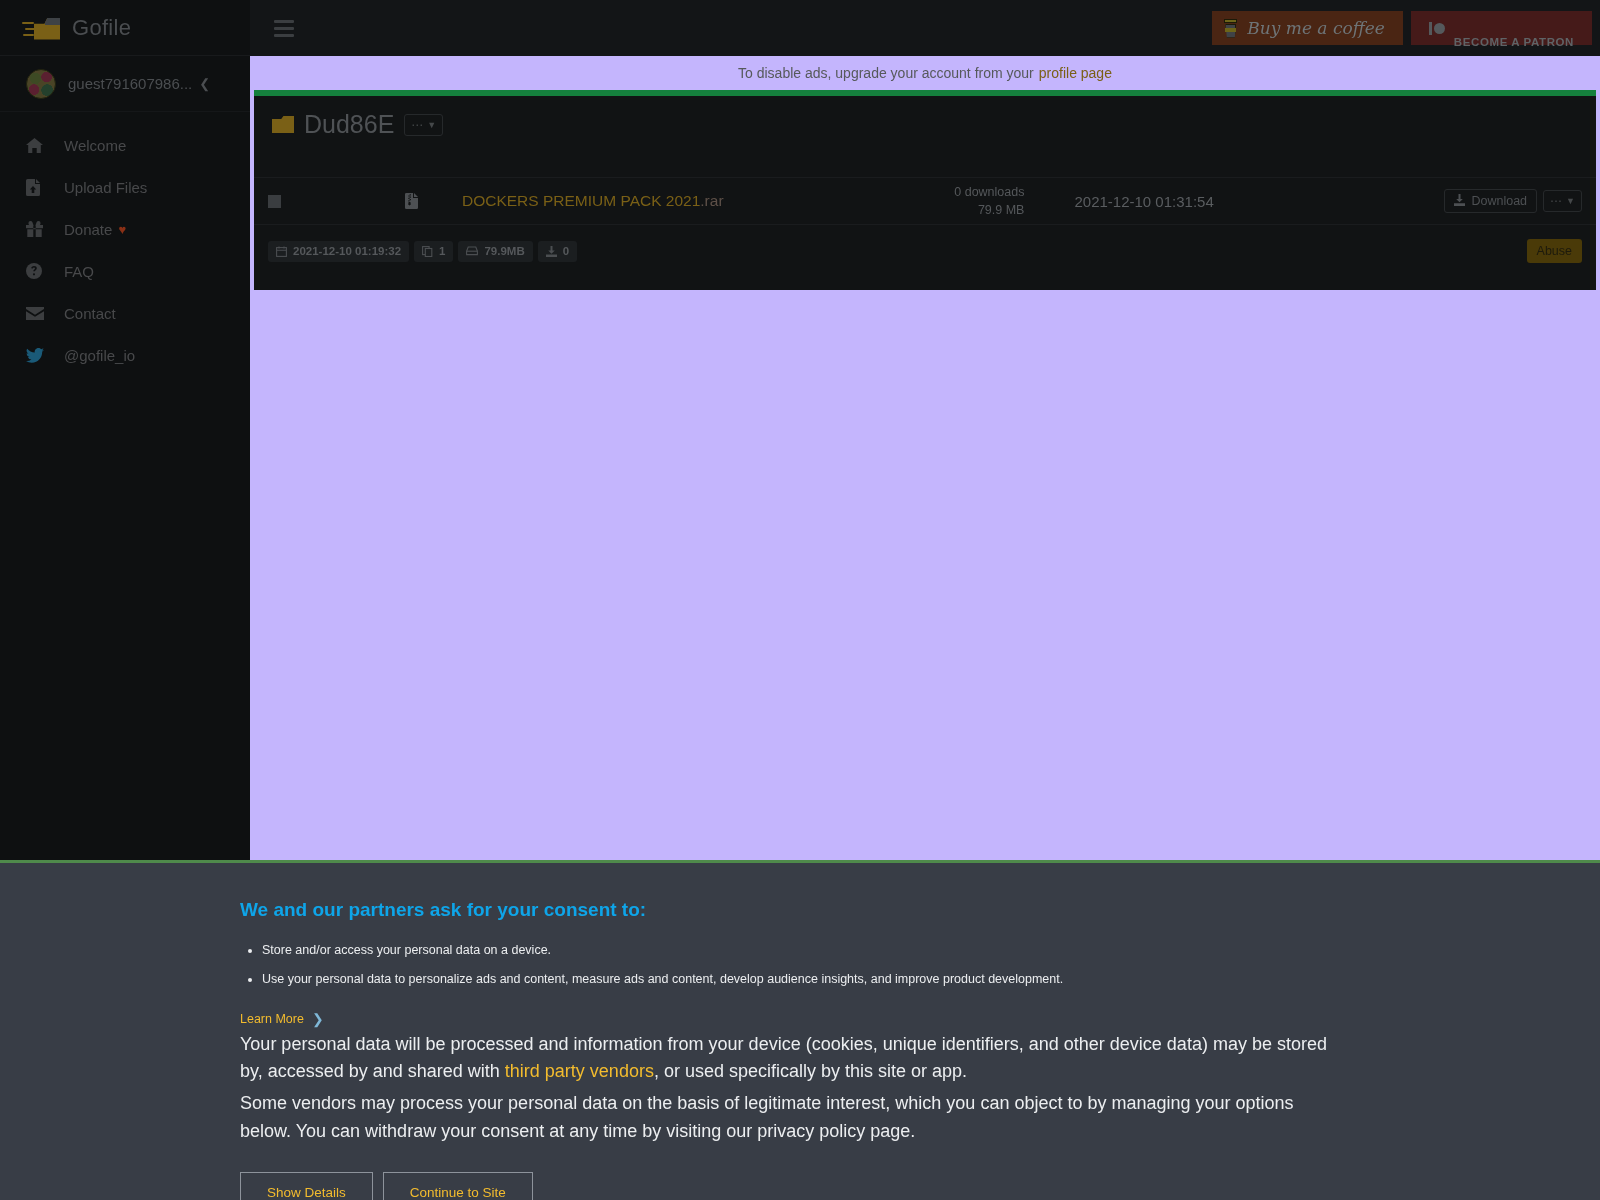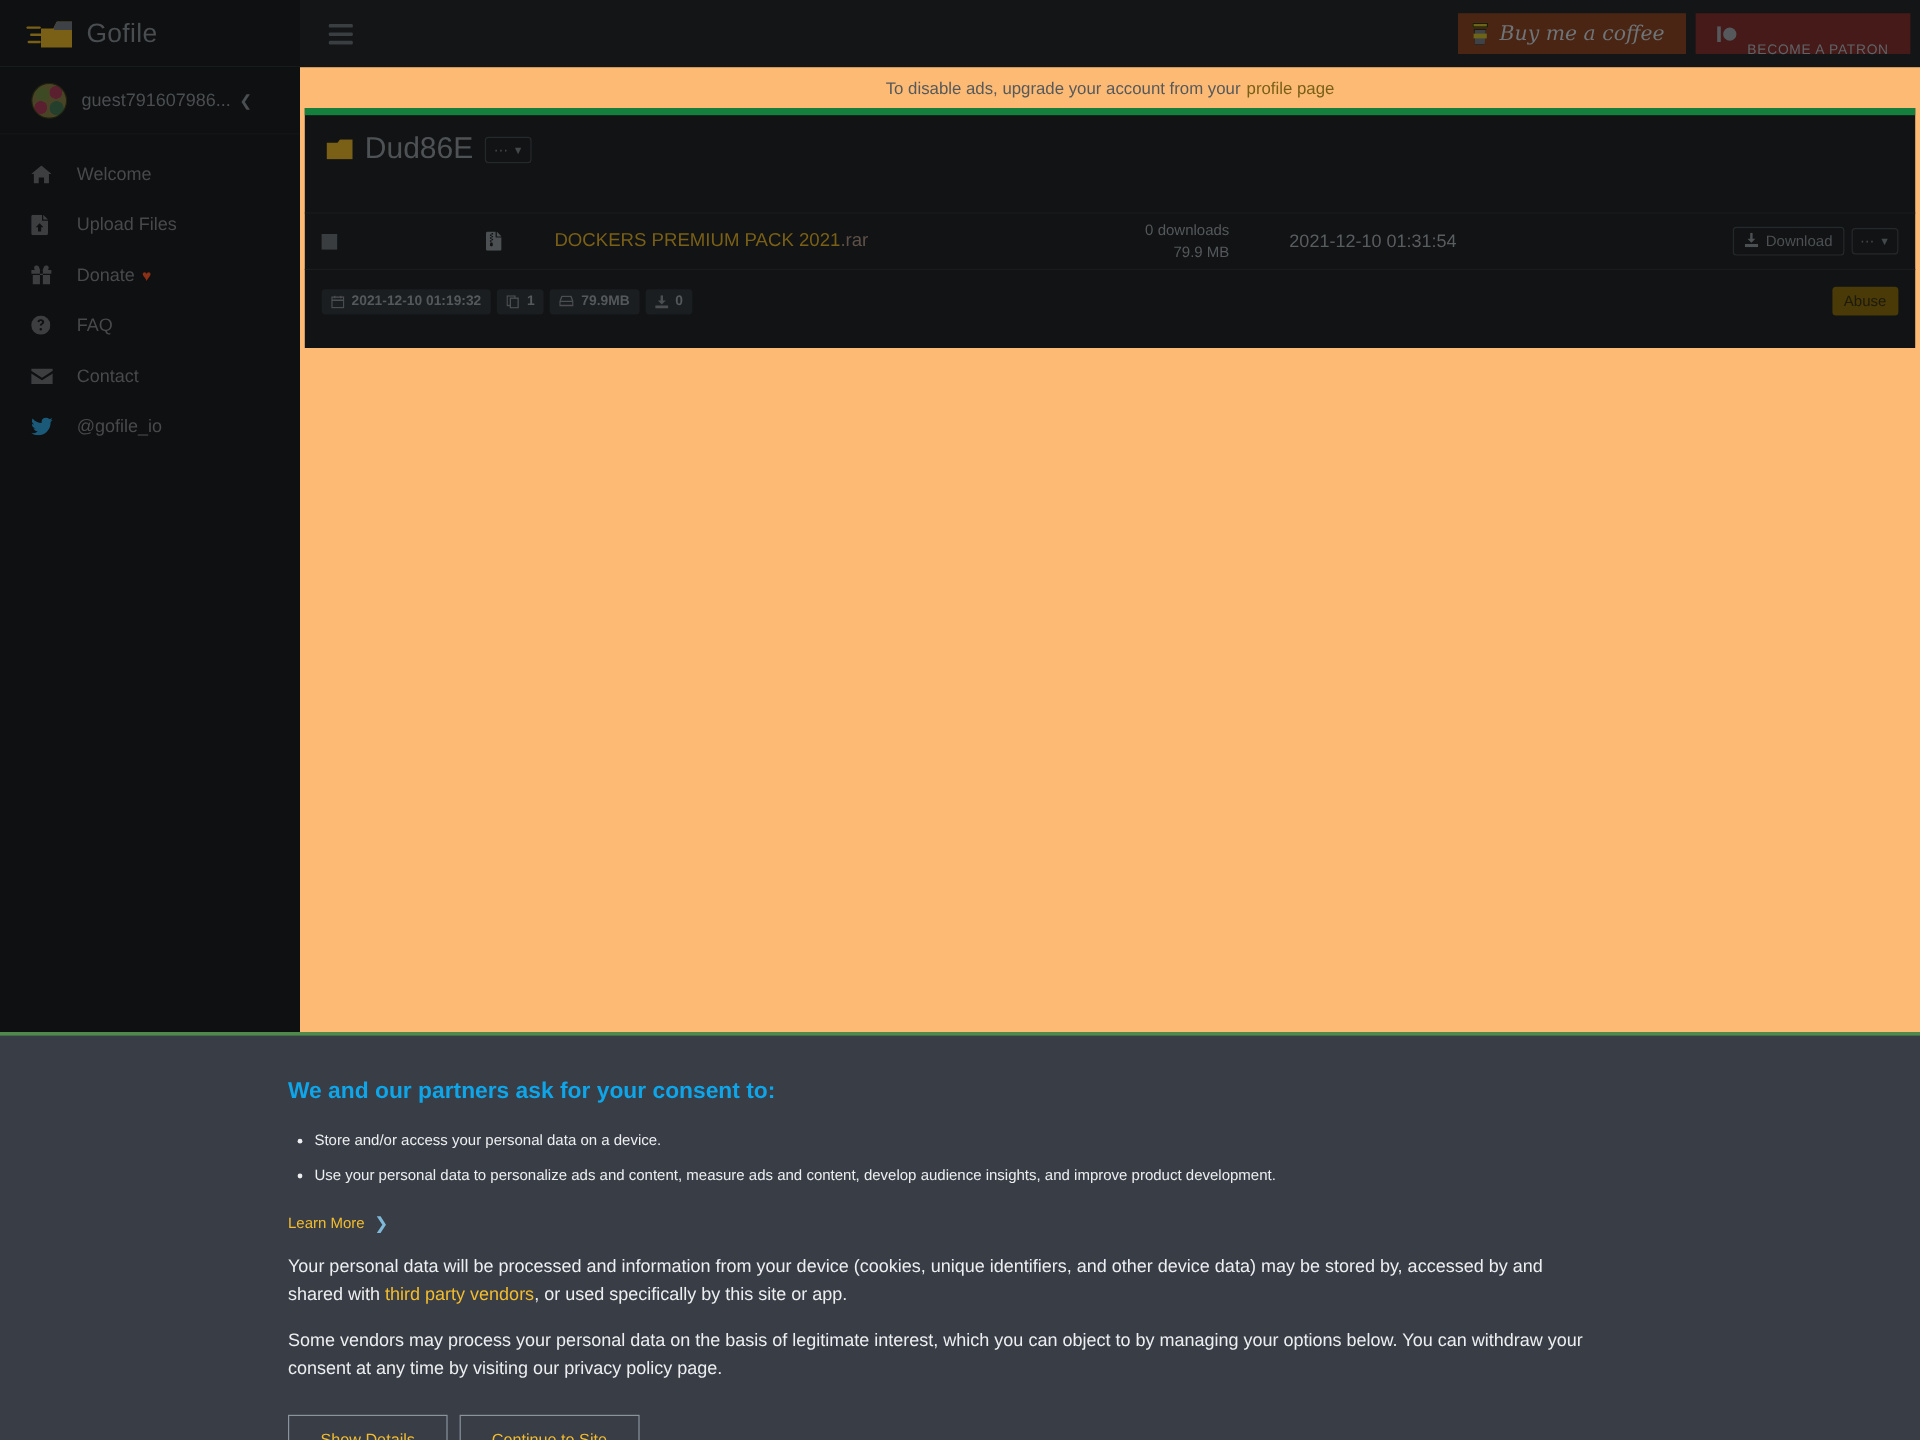--- a/index.html
+++ b/index.html
@@ -206,31 +206,31 @@
   }
   .patron-mark .bar {
     width: 3px; height: 13px; background: #55595c;
   }
   .patron-mark .dot {
     width: 11px; height: 11px; border-radius: 50%; background: #55595c;
   }
   .patron-label {
     color: #5f6366;
     font-size: 11.5px;
-    font-weight: normal;
+    font-weight: bold;
     letter-spacing: 0.6px;
     margin-top: 28px;
   }
 
   
   #main {
     position: absolute;
     left: 250px; top: 56px;
     width: 1350px; height: 804px;
-    background: #fdba74;
+    background: #c4b5fd;
   }
   .ad-notice {
     height: 34px;
     display: flex;
     align-items: center;
     justify-content: center;
     color: #56595b;
     font-size: 14px;
   }
   .ad-notice a {
@@ -414,23 +414,23 @@
     align-items: center;
     gap: 8px;
     color: #f3bc2e;
     font-size: 12.5px;
     margin-top: 12px;
     cursor: pointer;
   }
   .learn-more .chev { color: #7fb8d8; font-size: 14px; }
   .consent-para {
     color: #eceef0;
-    font-size: 15px;
+    font-size: 18px;
     line-height: 1.55;
-    margin-top: 16px;
+    margin-top: 4px;
     max-width: 1095px;
   }
   .consent-para a { color: #f3bc2e; text-decoration: none; }
   .consent-buttons {
     display: flex;
     gap: 10px;
     margin-top: 26px;
   }
   .consent-btn {
     border: 1px solid #8d939b;

